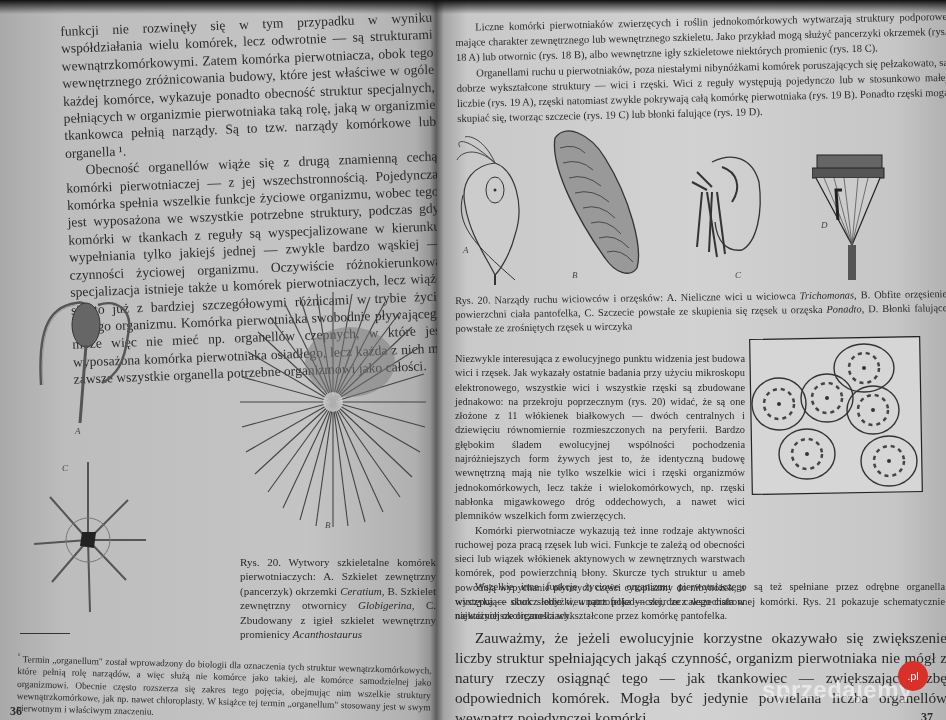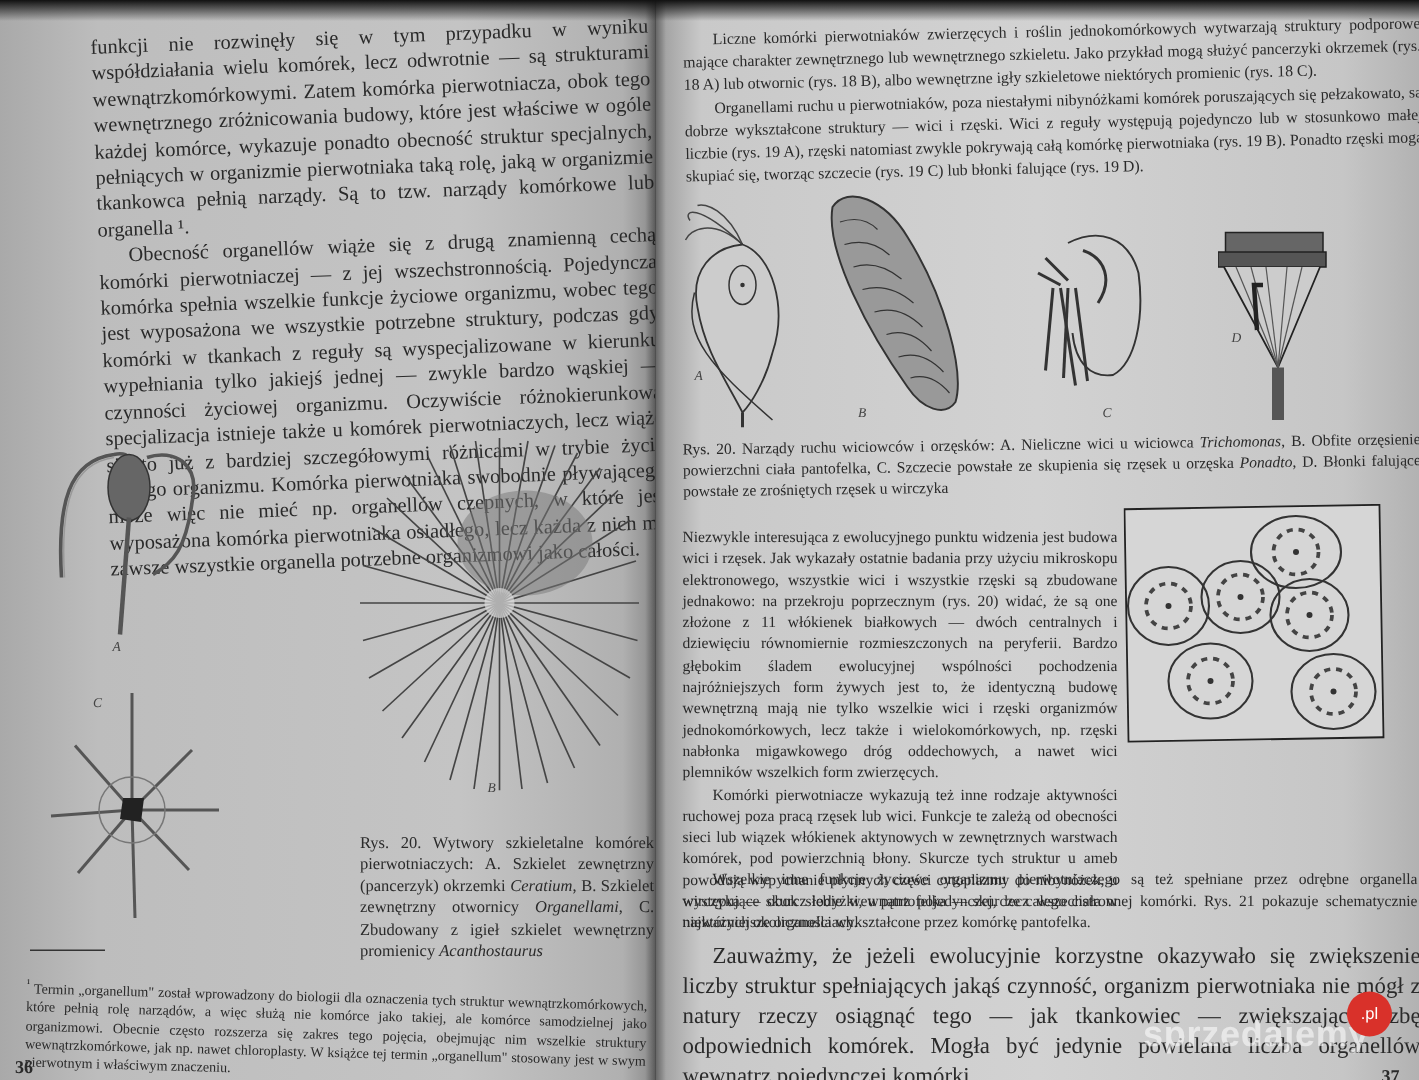--- a/index.html
+++ b/index.html
@@ -122,21 +122,21 @@
       </g>
       <circle cx="58" cy="78" r="22" fill="none" stroke="#777" stroke-width="1"></circle>
       <polygon points="52,70 66,70 64,86 50,84" fill="#222"></polygon>
     </svg>
     <span class="fig-label" style="left:62px; top:463px;">C</span>
 
     <div class="caption cap18">
       <span>Rys. 20.</span>
       <span>Wytwory szkieletalne komórek pierwotniaczych: A. Szkielet zewnętrzny (pancerzyk) okrzemki</span>
       <i>Ceratium</i><span>, B. Szkielet zewnętrzny otwornicy</span>
-      <i>Organellami</i><span>, C. Zbudowany z igieł szkielet wewnętrzny promienicy</span>
+      <i>Globigerina</i><span>, C. Zbudowany z igieł szkielet wewnętrzny promienicy</span>
       <i>Acanthostaurus</i>
     </div>
 
     <div class="fn-rule"></div>
     <div class="footnote">
       <sup>¹</sup>
       <span>Termin „organellum" został wprowadzony do biologii dla oznaczenia tych struktur wewnątrzkomórkowych, które pełnią rolę narządów, a więc służą nie komórce jako takiej, ale komórce samodzielnej jako organizmowi. Obecnie często rozszerza się zakres tego pojęcia, obejmując nim wszelkie struktury wewnątrzkomórkowe, jak np. nawet chloroplasty. W książce tej termin „organellum" stosowany jest w swym pierwotnym i właściwym znaczeniu.</span>
     </div>
 
     <div class="page-number pn-left">36</div>

